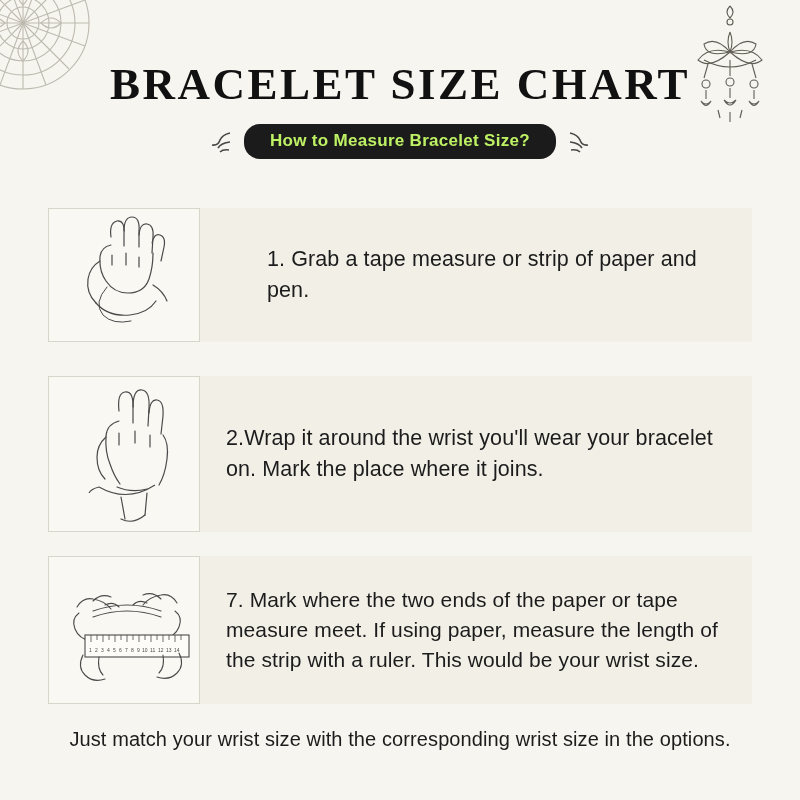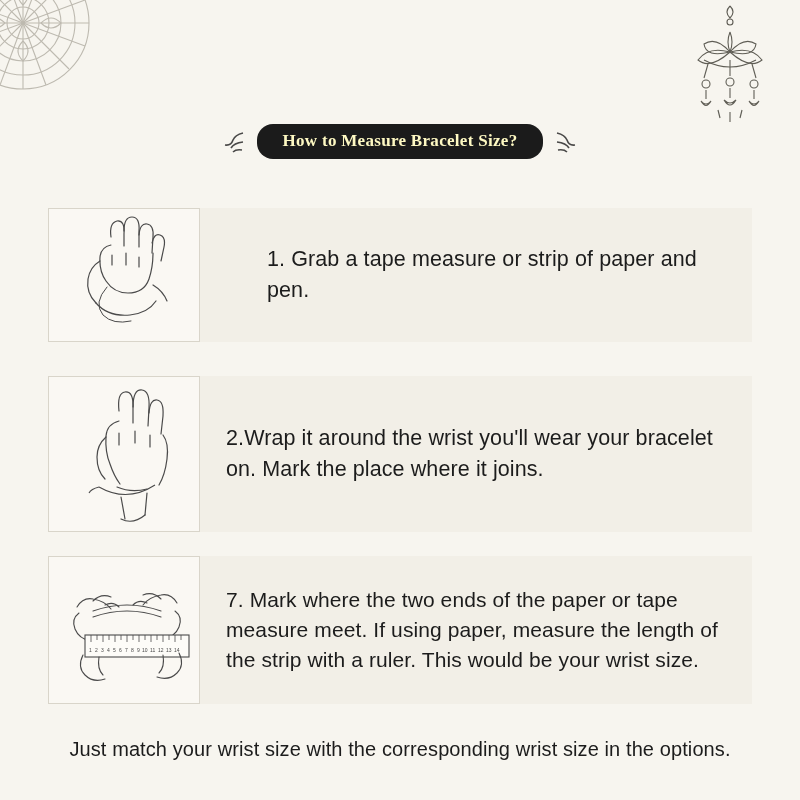--- a/index.html
+++ b/index.html
@@ -63,22 +63,22 @@
     top: 124px;
     left: 0;
     width: 800px;
     display: flex;
     align-items: center;
     justify-content: center;
     gap: 10px;
   }
   .pill {
     background: #1b1b1b;
-    color: #fef9c3;
-    font-family: Liberation Serif, serif;
+    color: #bef264;
+    font-family: Liberation Sans, sans-serif;
     font-weight: 700;
     font-size: 17px;
     letter-spacing: 0.3px;
     padding: 7px 26px 8px 26px;
     border-radius: 16px;
     white-space: nowrap;
   }
   .swirl {
     width: 26px;
     height: 26px;
@@ -121,21 +121,20 @@
 
   .footer {
     position: absolute;
     top: 728px;
     left: 0;
     width: 800px;
     text-align: center;
     font-size: 20px;
     color: #1c1c1c;
     letter-spacing: 0.1px;
-    margin-top: 10px;
   }
 
   svg { display: block; }
 </style>
 </head>
 <body>
 
 <div id="page">
 
   <svg class="mandala-tl" viewBox="0 0 150 150">
@@ -193,20 +192,21 @@
         <path d="M70 88 l0 9"></path>
       <path d="M40 98 q6 10 12 0 q-6 6 -12 0"></path>
       <path d="M17 99 q5 9 10 0 q-5 6 -10 0"></path>
       <path d="M65 99 q5 9 10 0 q-5 6 -10 0"></path>
       <path d="M34 108 l2 8"></path>
         <path d="M46 110 l0 10"></path>
         <path d="M58 108 l-2 8"></path>
     </g>
   </svg>
 
+  <div class="title">BRACELET SIZE CHART</div>
 
   <div class="subtitle-row">
     <svg class="swirl" viewBox="0 0 26 26">
       <g stroke="#2b2b2b" fill="none" stroke-width="1.6">
         <path d="M22 4 q-8 2 -10 7 q-2 6 -8 5"></path>
         <path d="M22 13 q-9 1 -12 6"></path>
         <path d="M21 21 q-6 -1 -9 2"></path>
       </g>
     </svg>
     <div class="pill">How to Measure Bracelet Size?</div>

